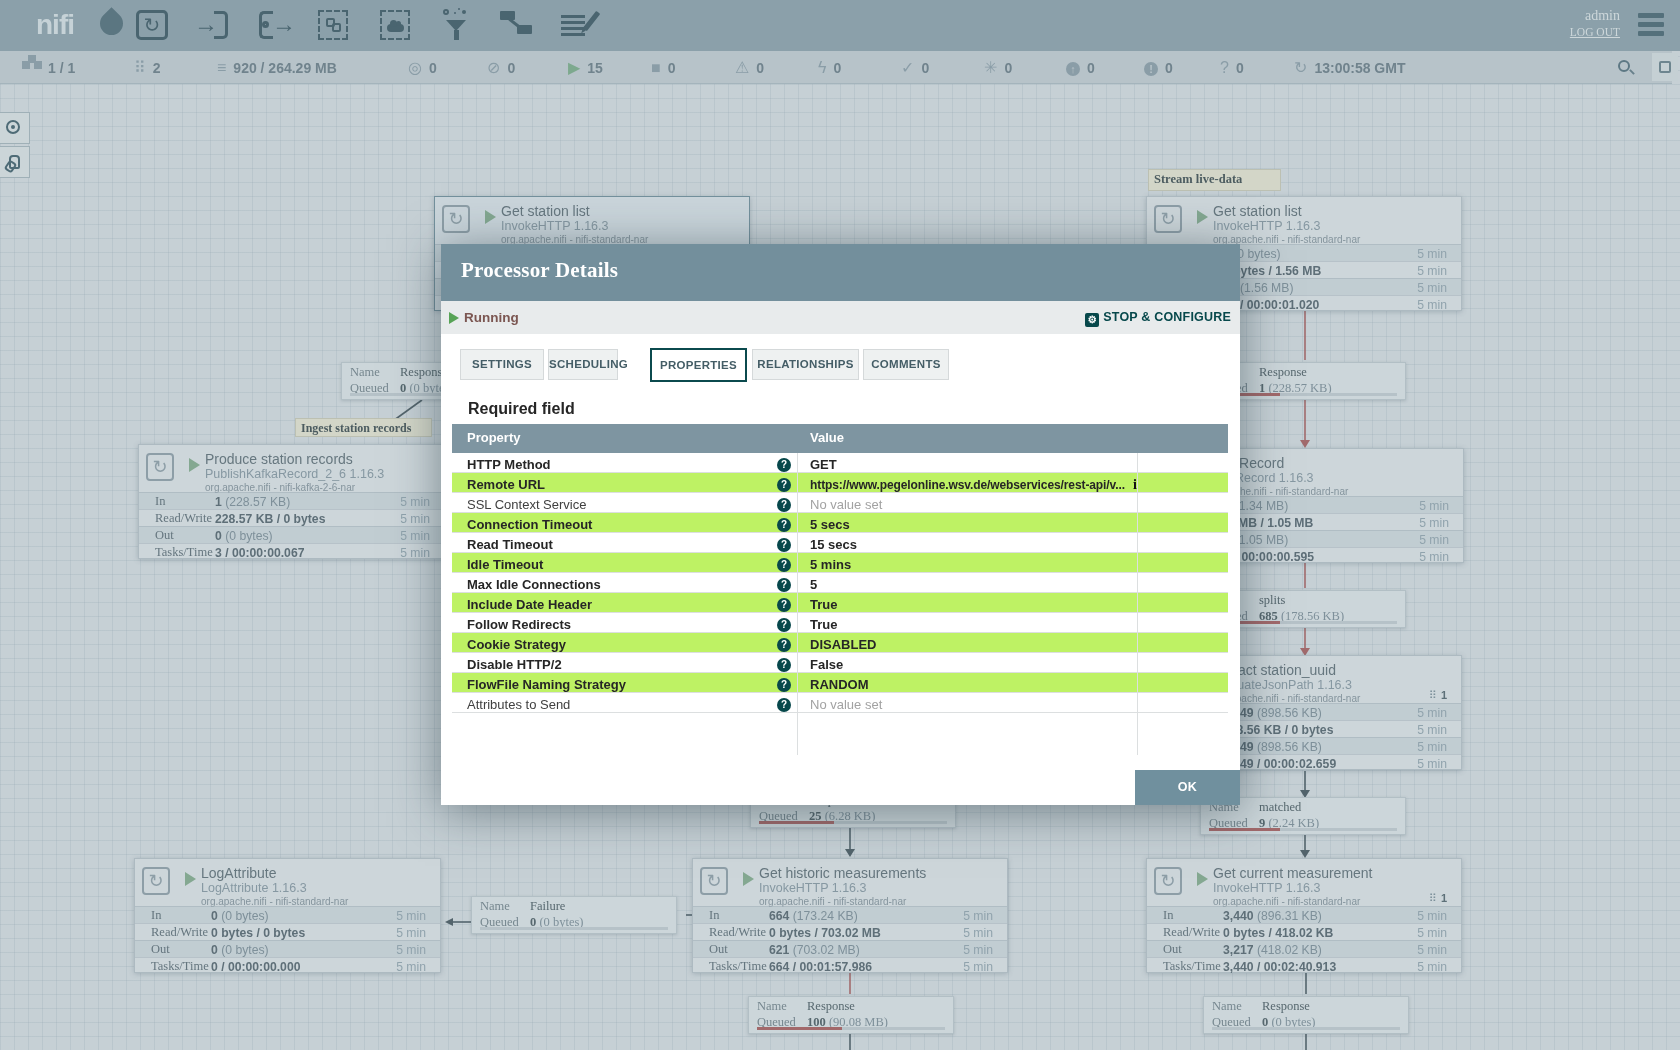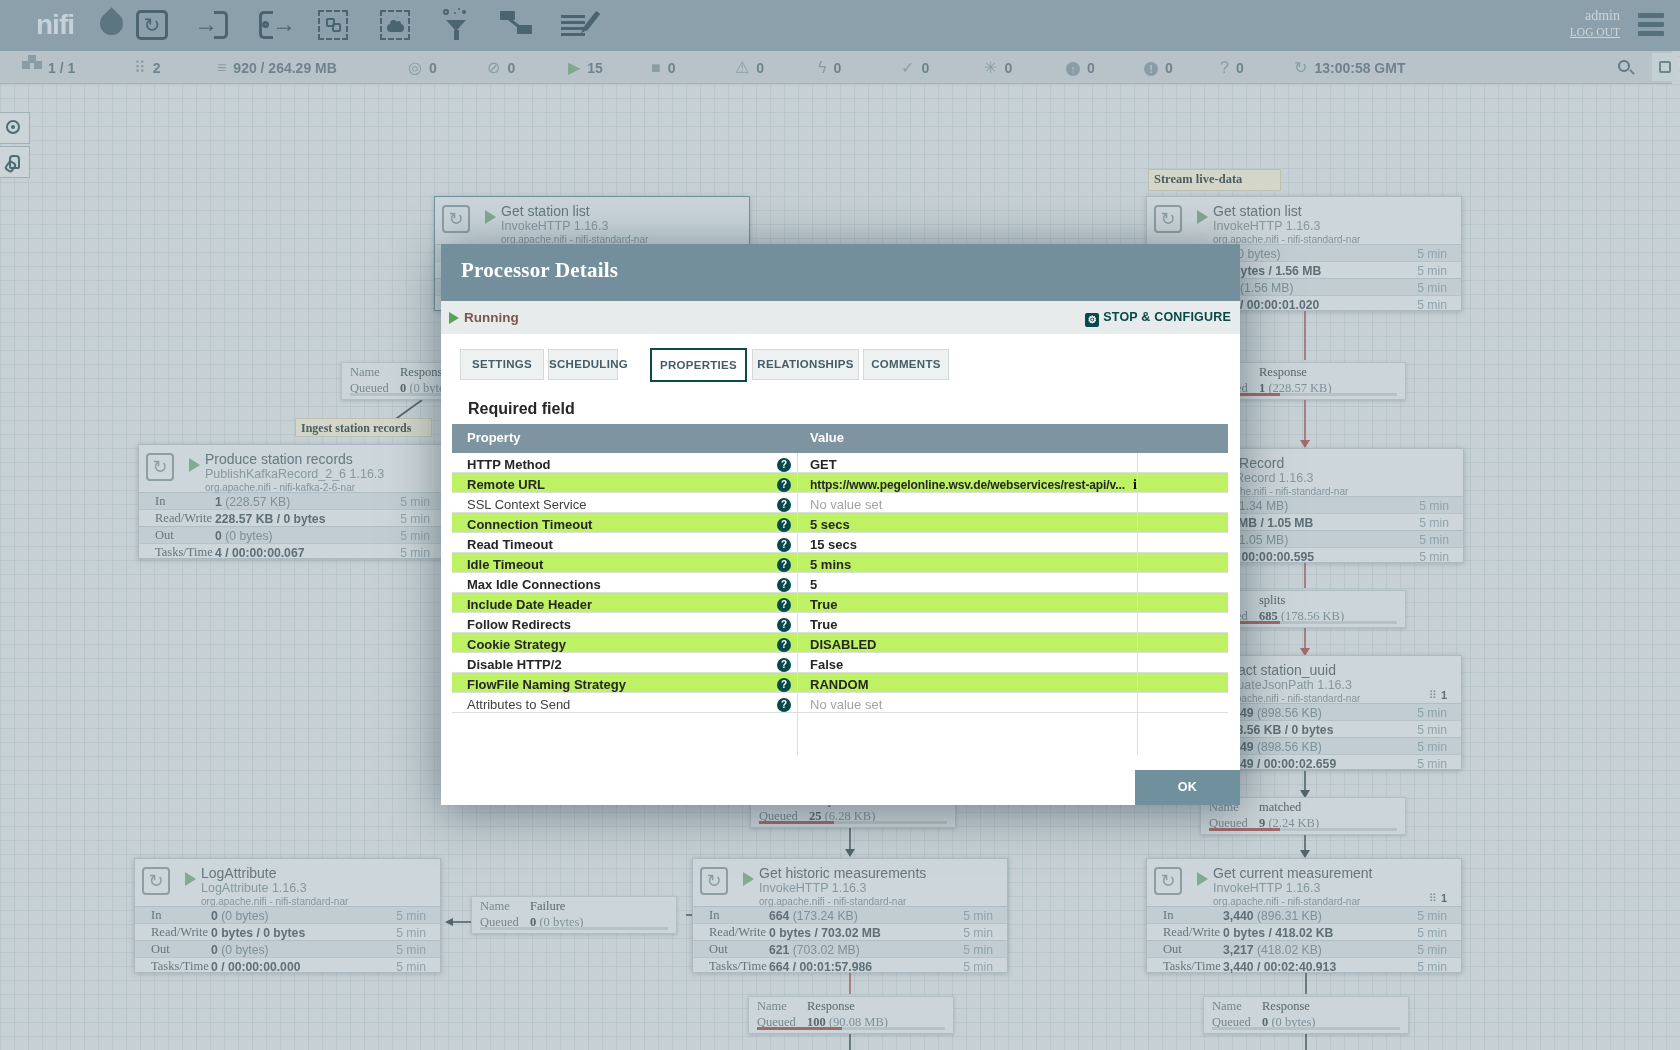--- a/index.html
+++ b/index.html
@@ -310,21 +310,21 @@
           <span class="v"><b>228.57 KB / 0 bytes</b></span>
           <span class="m">5 min</span>
         </div>
         <div class="prow shade" style="top:81px">
           <span class="k">Out</span>
           <span class="v"><b>0</b> <span class="lt">(0 bytes)</span></span>
           <span class="m">5 min</span>
         </div>
         <div class="prow" style="top:98px">
           <span class="k">Tasks/Time</span>
-          <span class="v"><b>4 / 00:00:00.067</b></span>
+          <span class="v"><b>3 / 00:00:00.067</b></span>
           <span class="m">5 min</span>
         </div>
       </div>
       <div class="proc" style="left: 1134px; top: 448px; width: 330px; height: 115px;">
         <span class="picon">↻</span>
         <span class="ptri"></span>
         <div class="pname">QueryRecord</div>
         <div class="ptype">QueryRecord 1.16.3</div>
         <div class="porg">org.apache.nifi - nifi-standard-nar</div>
         <div class="prow shade" style="top:47px">

